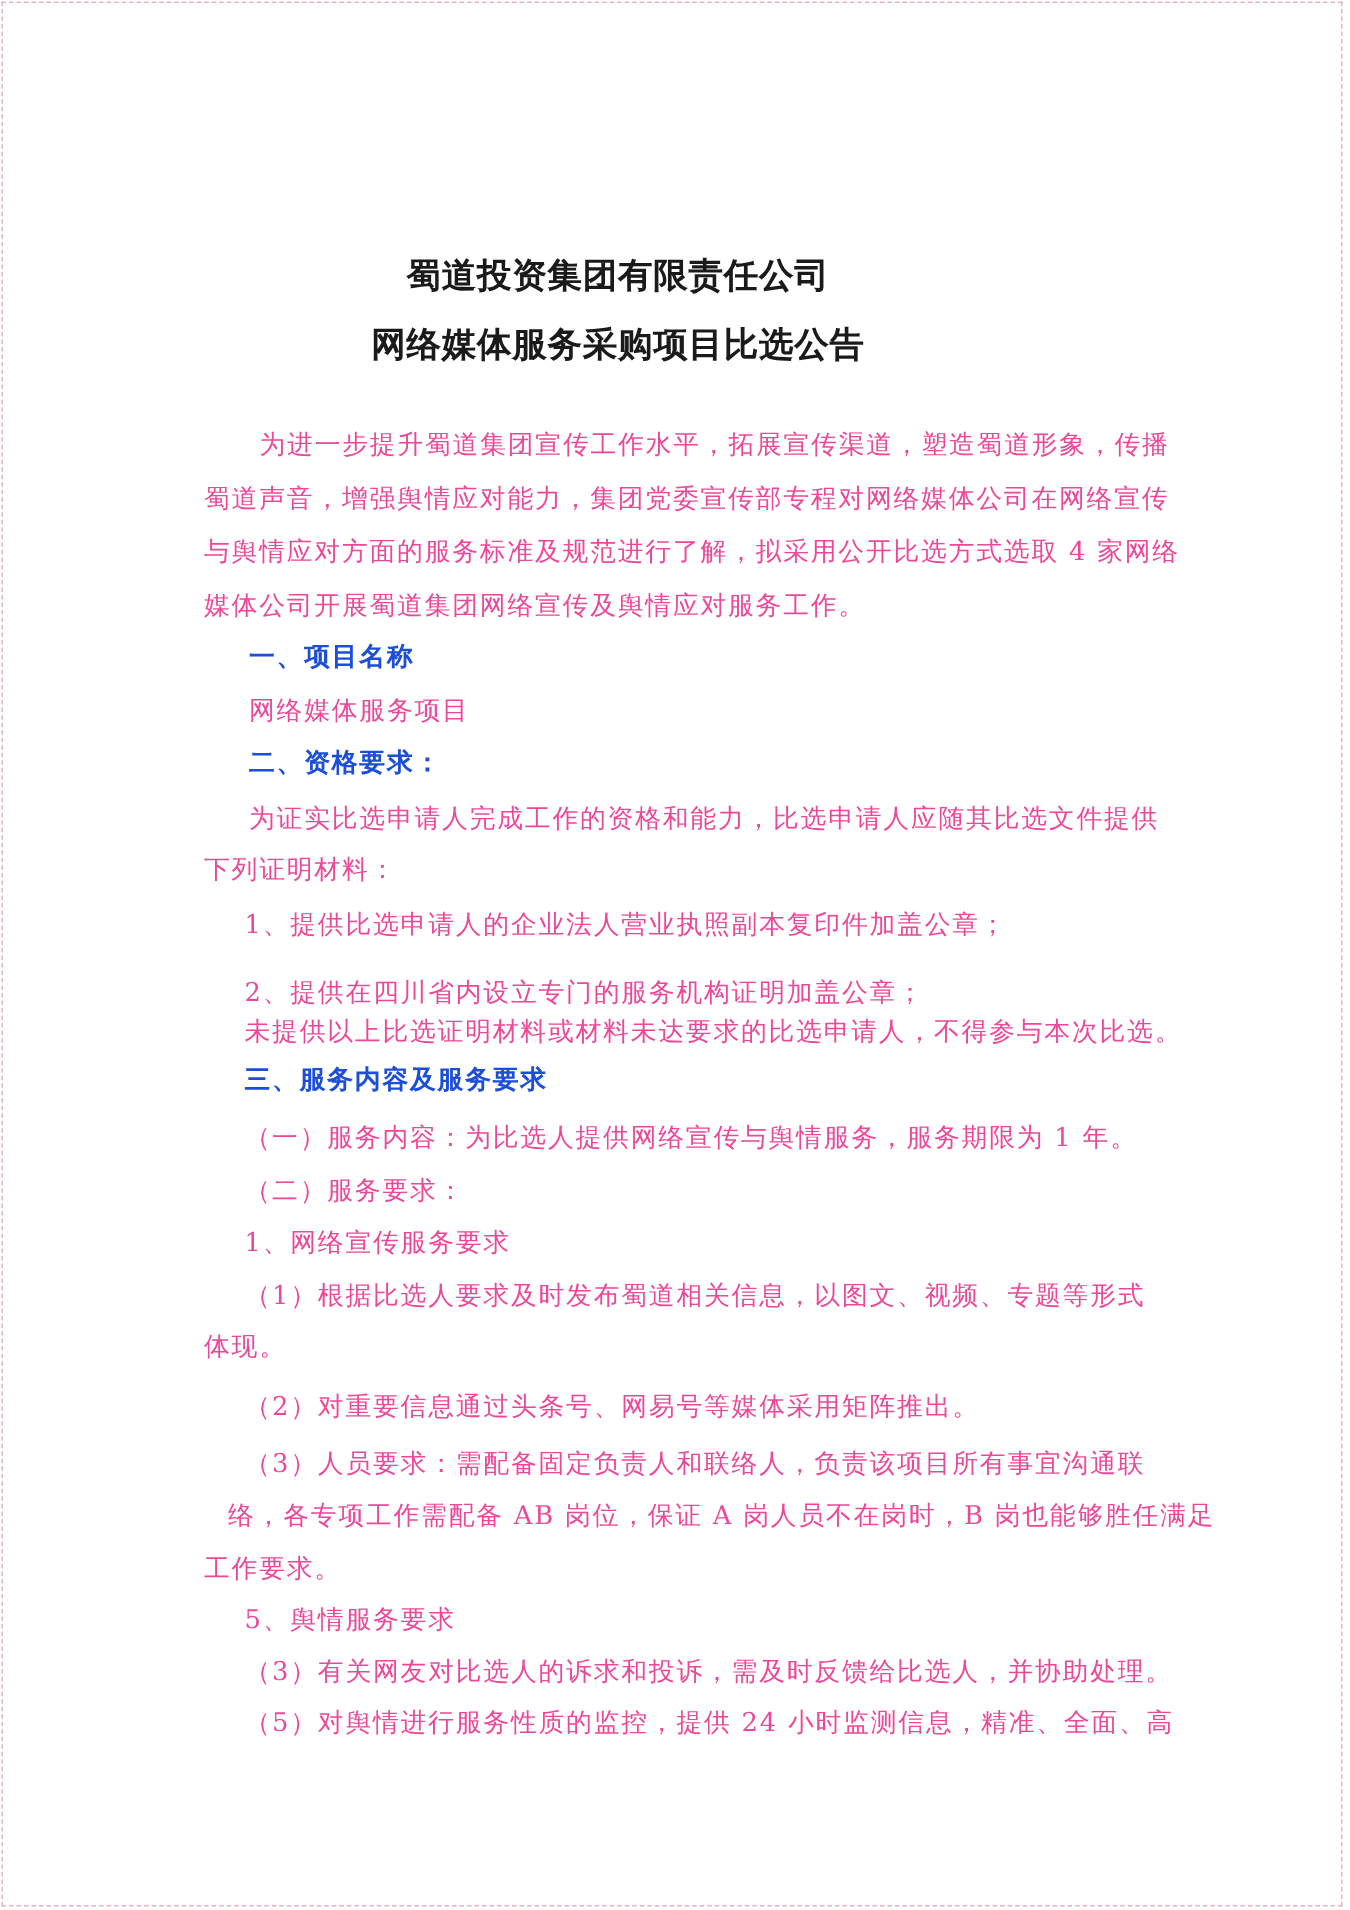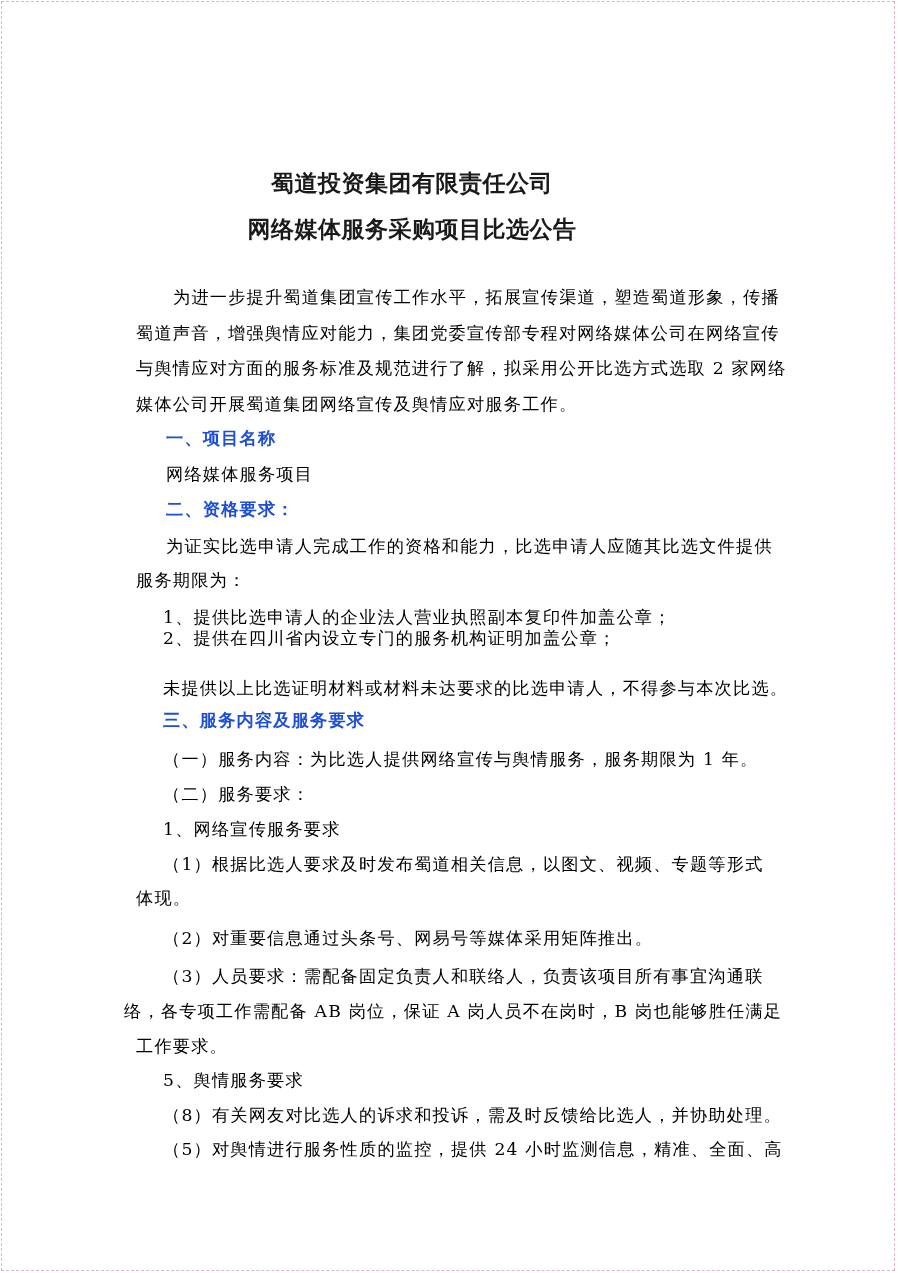--- a/index.html
+++ b/index.html
@@ -9,55 +9,55 @@
       border: 1px dashed #e6b4bc; box-sizing: border-box;
     }
     .title {
       position: absolute; left: 0; width: 824px; text-align: center;
       font-family: "DejaVu Sans", sans-serif; font-weight: bold;
       font-size: 23px; color: #1a1a1a; letter-spacing: 0.5px;
     }
     .line {
       position: absolute; white-space: nowrap;
       font-family: "DejaVu Serif", "Liberation Serif", serif;
-      font-size: 17.2px; color: #000000; line-height: 20px;
+      font-size: 17.2px; color: #ec4899; line-height: 20px;
       letter-spacing: 1.2px;
     }
     .heading { font-weight: bold; color: #1d4ed8; }
   </style>
 </head>
 <body>
 
 <div class="page-border"></div>
 
 <div class="title" style="top:168px">蜀道投资集团有限责任公司</div>
 <div class="title" style="top:214px">网络媒体服务采购项目比选公告</div>
 
 <div class="line" style="left:173px; top:287px">为进一步提升蜀道集团宣传工作水平，拓展宣传渠道，塑造蜀道形象，传播</div>
 <div class="line" style="left:136px; top:323px">蜀道声音，增强舆情应对能力，集团党委宣传部专程对网络媒体公司在网络宣传</div>
-<div class="line" style="left:136px; top:358px">与舆情应对方面的服务标准及规范进行了解，拟采用公开比选方式选取 2 家网络</div>
+<div class="line" style="left:136px; top:358px">与舆情应对方面的服务标准及规范进行了解，拟采用公开比选方式选取 4 家网络</div>
 <div class="line" style="left:136px; top:394px">媒体公司开展蜀道集团网络宣传及舆情应对服务工作。</div>
 
 <div class="line heading" style="left:166px; top:428px">一、项目名称</div>
 <div class="line" style="left:166px; top:464px">网络媒体服务项目</div>
 
 <div class="line heading" style="left:166px; top:499px">二、资格要求：</div>
 <div class="line" style="left:166px; top:536px">为证实比选申请人完成工作的资格和能力，比选申请人应随其比选文件提供</div>
-<div class="line" style="left:136px; top:570px">服务期限为：</div>
+<div class="line" style="left:136px; top:570px">下列证明材料：</div>
 <div class="line" style="left:163px; top:607px">1、提供比选申请人的企业法人营业执照副本复印件加盖公章；</div>
-<div class="line" style="left:163px; top:628px">2、提供在四川省内设立专门的服务机构证明加盖公章；</div>
+<div class="line" style="left:163px; top:652px">2、提供在四川省内设立专门的服务机构证明加盖公章；</div>
 <div class="line" style="left:163px; top:678px">未提供以上比选证明材料或材料未达要求的比选申请人，不得参与本次比选。</div>
 
 <div class="line heading" style="left:163px; top:710px">三、服务内容及服务要求</div>
 <div class="line" style="left:163px; top:749px">（一）服务内容：为比选人提供网络宣传与舆情服务，服务期限为 1 年。</div>
 <div class="line" style="left:163px; top:784px">（二）服务要求：</div>
 
 <div class="line" style="left:163px; top:819px">1、网络宣传服务要求</div>
 <div class="line" style="left:163px; top:854px">（1）根据比选人要求及时发布蜀道相关信息，以图文、视频、专题等形式</div>
 <div class="line" style="left:136px; top:888px">体现。</div>
 <div class="line" style="left:163px; top:928px">（2）对重要信息通过头条号、网易号等媒体采用矩阵推出。</div>
 <div class="line" style="left:163px; top:966px">（3）人员要求：需配备固定负责人和联络人，负责该项目所有事宜沟通联</div>
-<div class="line" style="left:124px; top:1001px">络，各专项工作需配备 AB 岗位，保证 A 岗人员不在岗时，B 岗也能够胜任满足</div>
+<div class="line" style="left:152px; top:1001px">络，各专项工作需配备 AB 岗位，保证 A 岗人员不在岗时，B 岗也能够胜任满足</div>
 <div class="line" style="left:136px; top:1036px">工作要求。</div>
 
 <div class="line" style="left:163px; top:1070px">5、舆情服务要求</div>
-<div class="line" style="left:163px; top:1105px">（8）有关网友对比选人的诉求和投诉，需及时反馈给比选人，并协助处理。</div>
+<div class="line" style="left:163px; top:1105px">（3）有关网友对比选人的诉求和投诉，需及时反馈给比选人，并协助处理。</div>
 <div class="line" style="left:163px; top:1139px">（5）对舆情进行服务性质的监控，提供 24 小时监测信息，精准、全面、高</div>
 
 </body></html>

